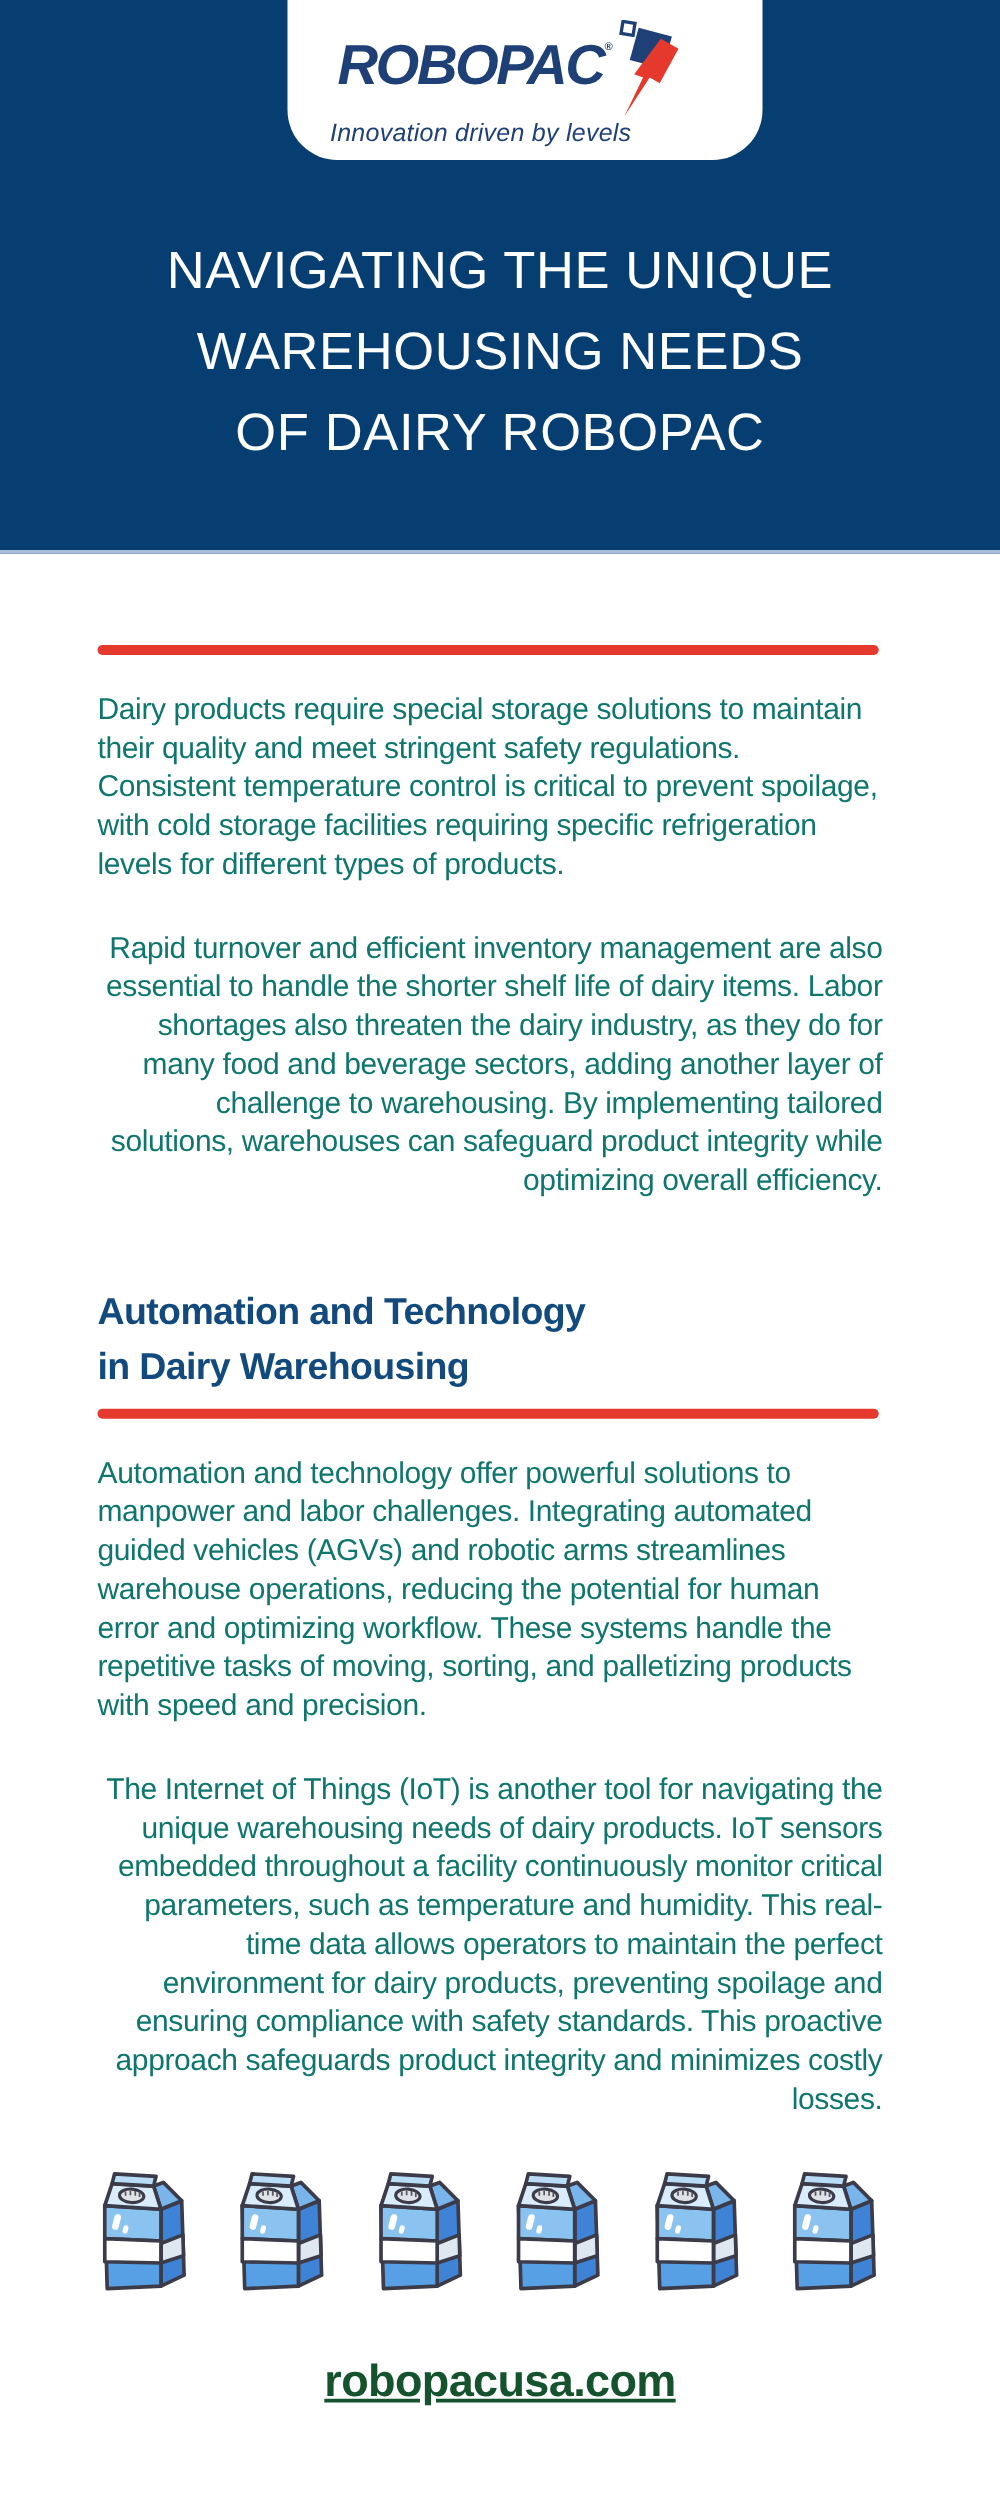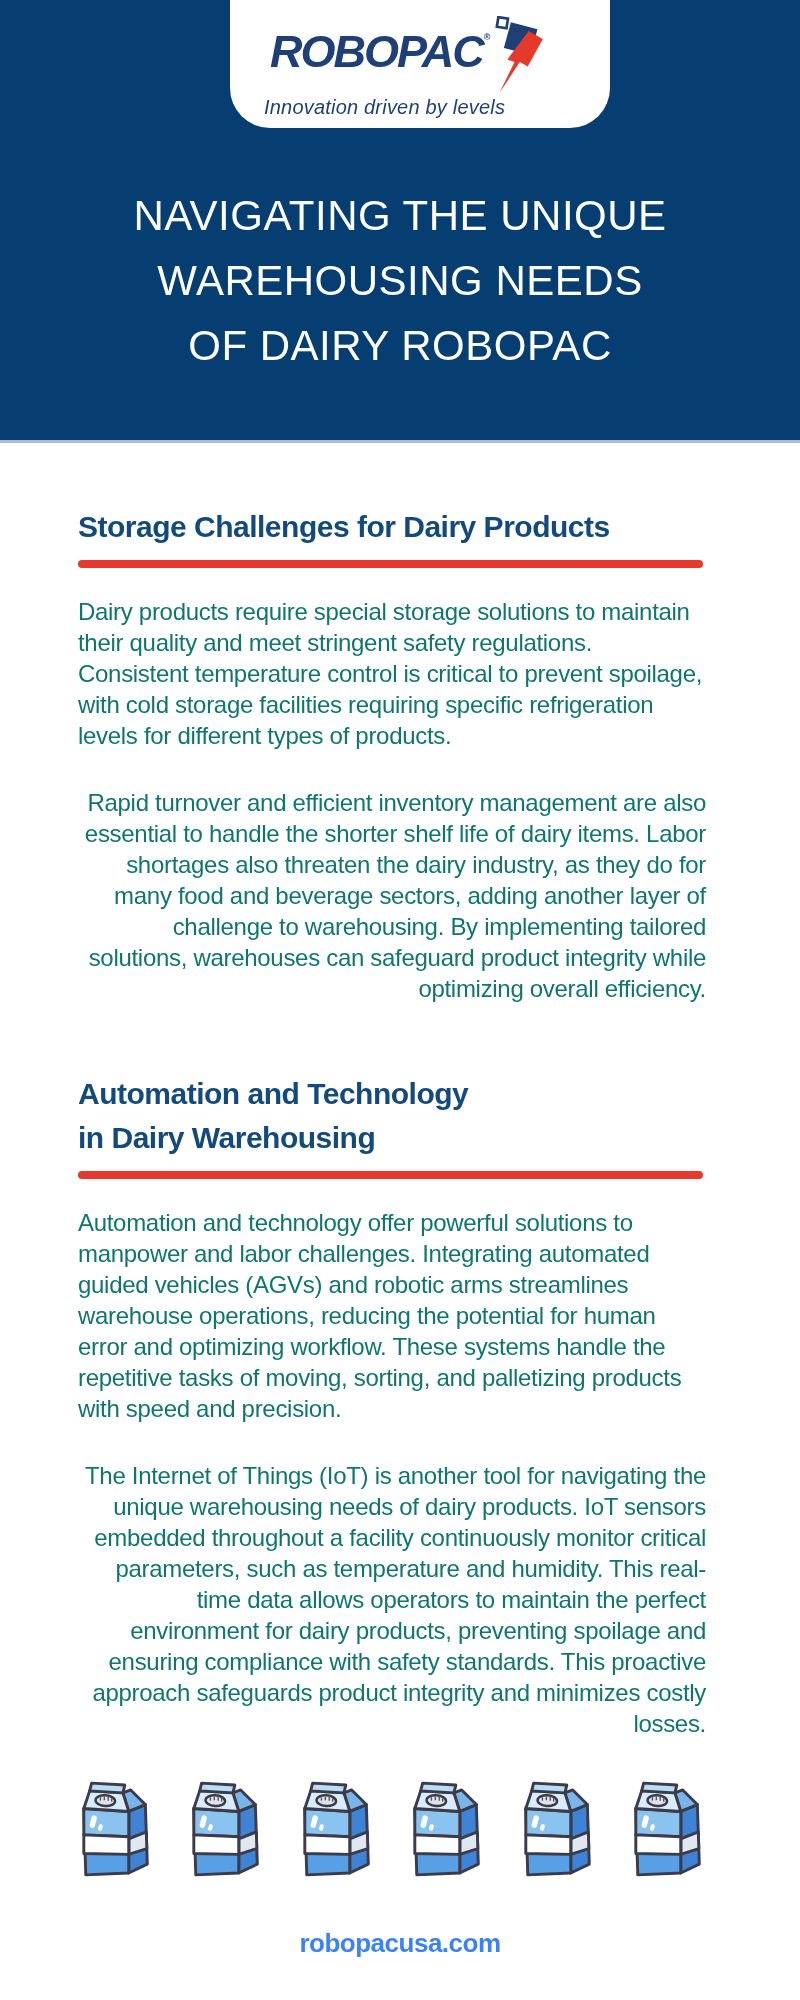--- a/index.html
+++ b/index.html
@@ -77,23 +77,24 @@
   .cartons {
     width:636px; margin:39px 0 0 76px;
     display:flex; justify-content:space-between; align-items:flex-end;
   }
   .carton-svg { display:block; }
 
   
   .footer { margin-top:48px; text-align:center; }
   .website {
     display:inline-block;
-    font-size:26px; font-weight:bold;
-    color:#3b82f6; letter-spacing:-0.5px;
+    font-size:36px; font-weight:bold;
+    color:#14532d; letter-spacing:-0.5px;
     cursor:pointer;
+    text-decoration:underline;
   }
 </style>
 </head>
 <body>
 
 <div class="page">
 
   <header class="hero">
 
     <div class="logo-card">
@@ -112,23 +113,20 @@
     <h1 class="hero-title">
       <span>NAVIGATING THE UNIQUE</span>
       <span>WAREHOUSING NEEDS</span>
       <span>OF DAIRY ROBOPAC</span>
     </h1>
   </header>
 
   <main class="content">
 
     <section class="section-1">
-      <h2>
-        <span>Storage Challenges for Dairy Products</span>
-      </h2>
       <div class="rule"></div>
       <p>Dairy products require special storage solutions to maintain their quality and meet stringent safety regulations. Consistent temperature control is critical to prevent spoilage, with cold storage facilities requiring specific refrigeration levels for different types of products.</p>
       <p>Rapid turnover and efficient inventory management are also essential to handle the shorter shelf life of dairy items. Labor shortages also threaten the dairy industry, as they do for many food and beverage sectors, adding another layer of challenge to warehousing. By implementing tailored solutions, warehouses can safeguard product integrity while optimizing overall efficiency.</p>
     </section>
 
     <section class="section-2">
       <h2>
         <span style="display:block">Automation and Technology</span>
         <span style="display:block">in Dairy Warehousing</span>
       </h2>

